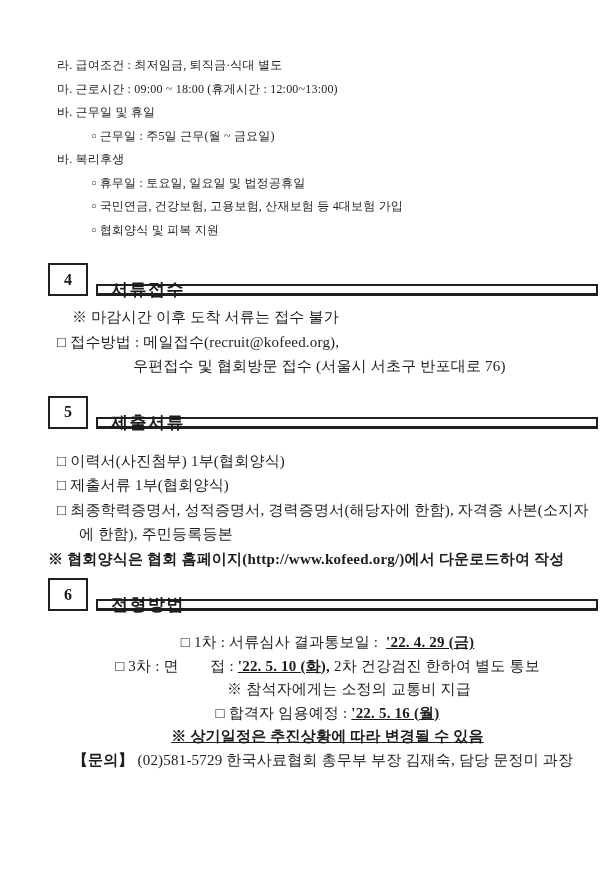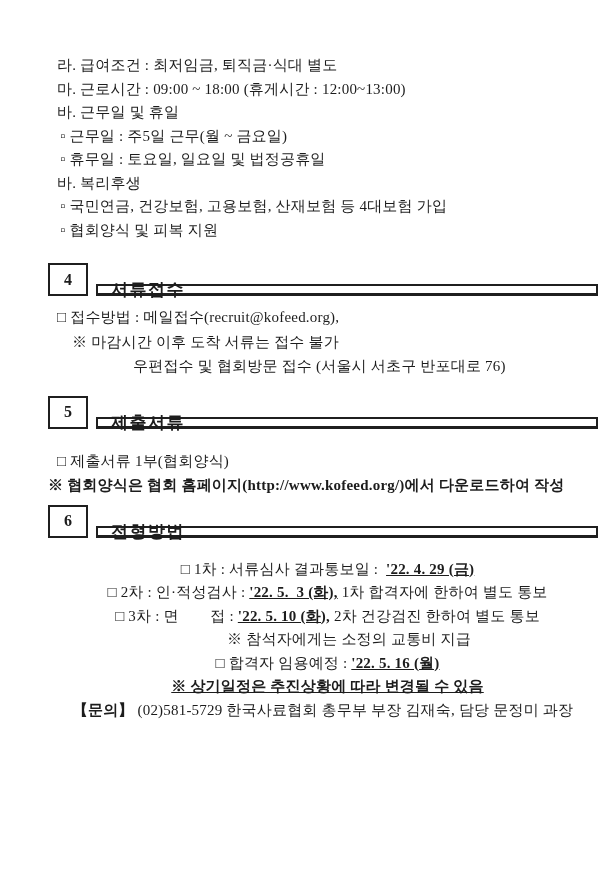--- a/index.html
+++ b/index.html
@@ -10,27 +10,27 @@
     color: #1c1c1c;
     font-family: "Liberation Serif", "DejaVu Serif", serif;
     overflow: hidden;
   }
   .page {
     position: relative;
     width: 614px; height: 876px;
     padding: 54px 16px 0 48px;
   }
   .line {
-    font-size: 15px;
+    font-size: 12px;
     line-height: 23.5px;
     white-space: pre-wrap;
     letter-spacing: 0.2px;
   }
   .intro .line { margin-left: 9px; }
-  .intro .line.sub { margin-left: 12px; }
+  .intro .line.sub { margin-left: 44px; }
 
   .sec-header {
     display: flex;
     align-items: stretch;
     height: 33px;
   }
   .sec-num {
     width: 40px;
     border: 2px solid #1f1f1f;
     display: flex; align-items: center; justify-content: center;
@@ -75,52 +75,53 @@
 </head>
 <body>
 
 <div class="page">
 
   <div class="intro">
     <div class="line">라. 급여조건 : 최저임금, 퇴직금·식대 별도</div>
     <div class="line">마. 근로시간 : 09:00 ~ 18:00 (휴게시간 : 12:00~13:00)</div>
     <div class="line">바. 근무일 및 휴일</div>
     <div class="line sub">▫ 근무일 : 주5일 근무(월 ~ 금요일)</div>
+    <div class="line">바. 복리후생</div>
     <div class="line sub">▫ 휴무일 : 토요일, 일요일 및 법정공휴일</div>
-    <div class="line">바. 복리후생</div>
     <div class="line sub">▫ 국민연금, 건강보험, 고용보험, 산재보험 등 4대보험 가입</div>
     <div class="line sub">▫ 협회양식 및 피복 지원</div>
   </div>
 
   <div class="sec-header mt-sec4">
     <div class="sec-num">4</div>
     <div class="sec-title">서류접수</div>
   </div>
   <div class="items mt-items4">
+    <div class="item note-indent-1">※ 마감시간 이후 도착 서류는 접수 불가</div>
     <div class="item">□ 접수방법 : 메일접수(recruit@kofeed.org),</div>
-    <div class="item note-indent-1">※ 마감시간 이후 도착 서류는 접수 불가</div>
     <div class="item cont-method">우편접수 및 협회방문 접수 (서울시 서초구 반포대로 76)</div>
   </div>
 
   <div class="sec-header mt-sec5">
     <div class="sec-num">5</div>
     <div class="sec-title">제출서류</div>
   </div>
   <div class="items mt-items5">
+    <div class="item">□ 이력서(사진첨부) 1부(협회양식)</div>
     <div class="item">□ 제출서류 1부(협회양식)</div>
+    <div class="item hang">□ 최종학력증명서, 성적증명서, 경력증명서(해당자에 한함), 자격증 사본(소지자에 한함), 주민등록등본</div>
     <div class="item note-left b">※ 협회양식은 협회 홈페이지(http://www.kofeed.org/)에서 다운로드하여 작성</div>
   </div>
 
   <div class="sec-header mt-sec6">
     <div class="sec-num">6</div>
     <div class="sec-title">전형방법</div>
   </div>
   <div class="items mt-items6">
     <div class="item tight"><span>□ 1차 : 서류심사 결과통보일 :  </span><span class="em">'22. 4. 29 (금)</span></div>
-    <div class="item tight"><span>□ 2차 : 인·적성검사 : </span><span class="em">'22. 5.  3 (화),</span><span> 1차 합격자에 한하여 별도 통보</span></div>
     <div class="item tight"><span>□ 3차 : 면        접 : </span><span class="em">'22. 5. 10 (화),</span><span> 2차 건강검진 한하여 별도 통보</span></div>
     <div class="item tight note-indent-2">※ 참석자에게는 소정의 교통비 지급</div>
     <div class="item tight"><span>□ 합격자 임용예정 : </span><span class="em">'22. 5. 16 (월)</span></div>
     <div class="item tight em">※ 상기일정은 추진상황에 따라 변경될 수 있음</div>
     <div class="item tight note-left"><span class="b">【문의】</span><span> (02)581-5729 한국사료협회 총무부 부장 김재숙, 담당 문정미 과장</span></div>
   </div>
 
 </div>
 
 </body></html>

